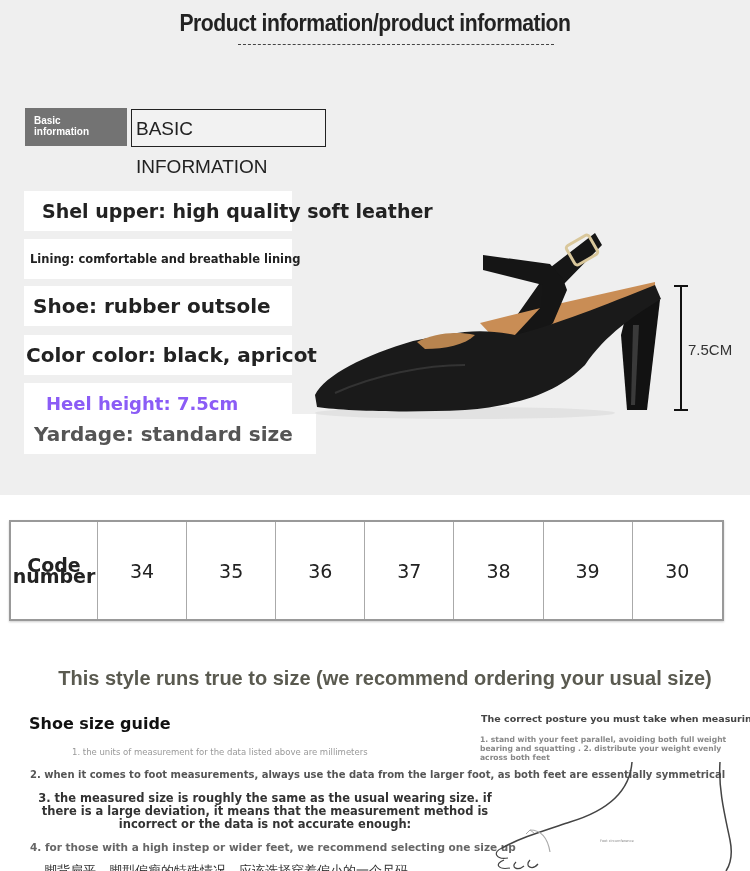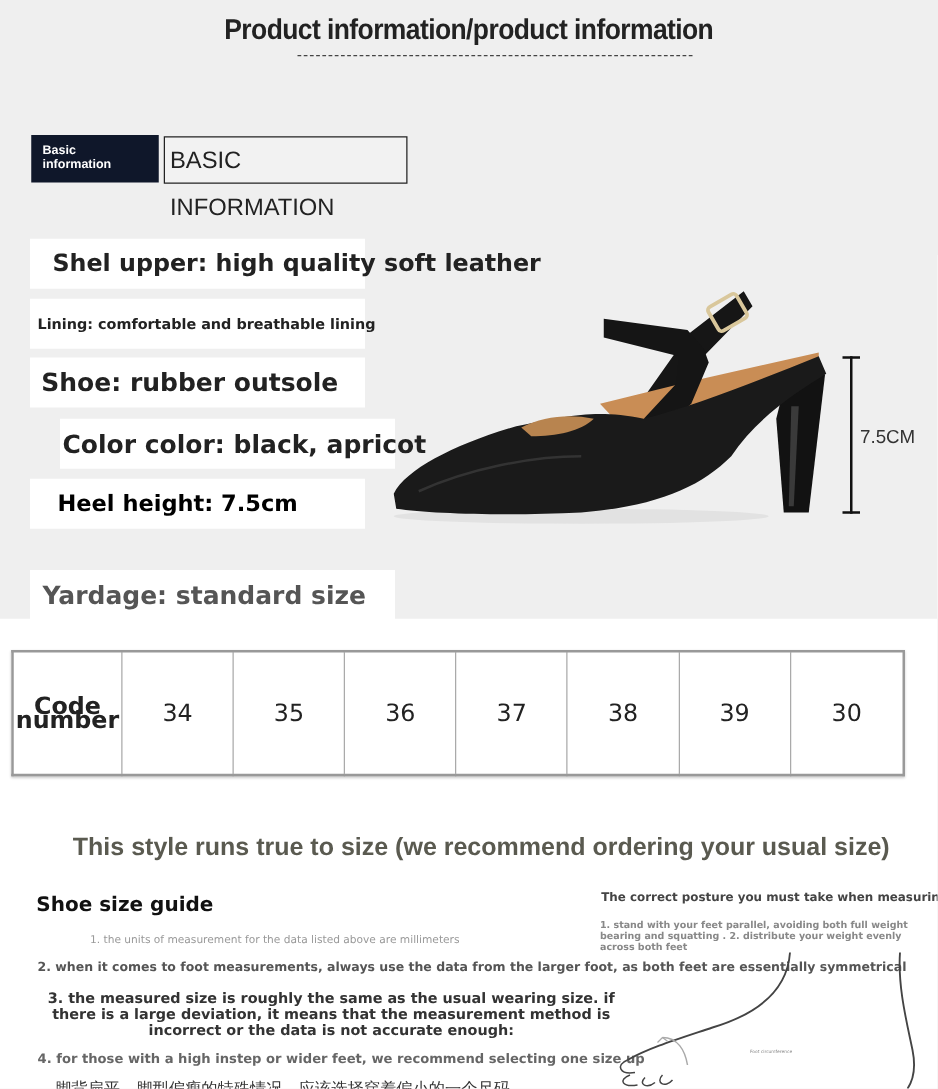--- a/index.html
+++ b/index.html
@@ -1,20 +1,20 @@
 <!DOCTYPE html>
 <html><head>
 <meta charset="utf-8">
 <style>
   html,body{margin:0;padding:0;}
   body{width:750px;height:871px;overflow:hidden;background:#fff;font-family:"DejaVu Sans","Liberation Sans",sans-serif;color:#222;position:relative;}
   .top{position:absolute;left:0;top:0;width:750px;height:495px;background:#efefef;}
   .title{position:absolute;left:0;width:750px;top:10px;text-align:center;font-size:23px;font-weight:bold;color:#222;letter-spacing:-0.5px;font-family:"Liberation Sans",sans-serif;transform:scaleX(0.92);}
   .dash{position:absolute;left:238px;top:44px;width:316px;border-top:1px dashed #444;}
-  .tag-black{position:absolute;left:25px;top:108px;width:102px;height:38px;background:#0f172a;color:#fff;font-size:10px;line-height:11px;font-weight:bold;font-family:"Liberation Sans",sans-serif;box-sizing:border-box;padding:7px 0 0 9px;}
+  .tag-black{position:absolute;left:25px;top:108px;width:102px;height:38px;background:#737373;color:#fff;font-size:10px;line-height:11px;font-weight:bold;font-family:"Liberation Sans",sans-serif;box-sizing:border-box;padding:7px 0 0 9px;}
   .tag-outline{position:absolute;left:131px;top:109px;width:195px;height:38px;border:1px solid #222;background:#f2f2f2;box-sizing:border-box;font-size:19px;line-height:38px;padding-left:4px;font-family:"Liberation Sans",sans-serif;color:#222;transform-origin:left;}
   .spec{position:absolute;left:24px;width:268px;height:40px;background:#fff;white-space:nowrap;font-weight:bold;color:#222;font-family:"DejaVu Sans",sans-serif;}
   .spec span{position:absolute;top:50%;transform:translateY(-50%);}
   .shoe{position:absolute;left:305px;top:215px;width:360px;height:210px;}
   .measure{position:absolute;left:673px;top:285px;width:16px;height:126px;}
   .measure .bar{position:absolute;left:7px;top:0;width:2px;height:126px;background:#111;}
   .measure .cap{position:absolute;left:1px;width:14px;height:2px;background:#111;}
   .measure-label{position:absolute;left:688px;top:341px;font-size:15px;color:#333;font-family:"Liberation Sans",sans-serif;}
   table.sizes{position:absolute;left:9px;top:520px;width:715px;height:101px;border-collapse:collapse;border:2px solid #999;box-shadow:0 1px 2px rgba(0,0,0,.2);}
   table.sizes td{border:1.5px solid #aaa;text-align:center;color:#222;font-family:"DejaVu Sans",sans-serif;}
@@ -49,27 +49,27 @@
 
 <div class="spec" style="top:191px;">
     <span style="left:18px;font-size:19px;">Shel upper: high quality soft leather</span>
   </div>
 <div class="spec" style="top:239px;">
     <span style="left:6px;font-size:11.5px;">Lining: comfortable and breathable lining</span>
   </div>
 <div class="spec" style="top:286px;">
     <span style="left:9px;font-size:20px;">Shoe: rubber outsole</span>
   </div>
-<div class="spec" style="top:335px;margin-left:24px;">
+<div class="spec" style="top:335px;">
     <span style="left:2px;font-size:20px;">Color color: black, apricot</span>
   </div>
 <div class="spec" style="top:383px;">
-    <span style="left:22px;font-size:18px;color:#000000;">Heel height: 7.5cm</span>
+    <span style="left:22px;font-size:18px;color:#8b5cf6;">Heel height: 7.5cm</span>
   </div>
-<div class="spec" style="top:456px;padding-left:24px;">
+<div class="spec" style="top:414px;padding-left:24px;">
     <span style="left:10px;font-size:20px;color:#555;">Yardage: standard size</span>
   </div>
 
 <svg class="shoe" viewBox="0 0 360 210">
 
   <ellipse cx="160" cy="198" rx="150" ry="6" fill="#e2e2e2"></ellipse>
 
   <path d="M210 103 L246 52 L290 18 L297 30 L258 70 L228 112 Z" fill="#161616"></path>
 
   <rect x="264" y="24" width="26" height="22" rx="3" transform="rotate(-30 277 35)" fill="none" stroke="#d9c79b" stroke-width="3"></rect>

